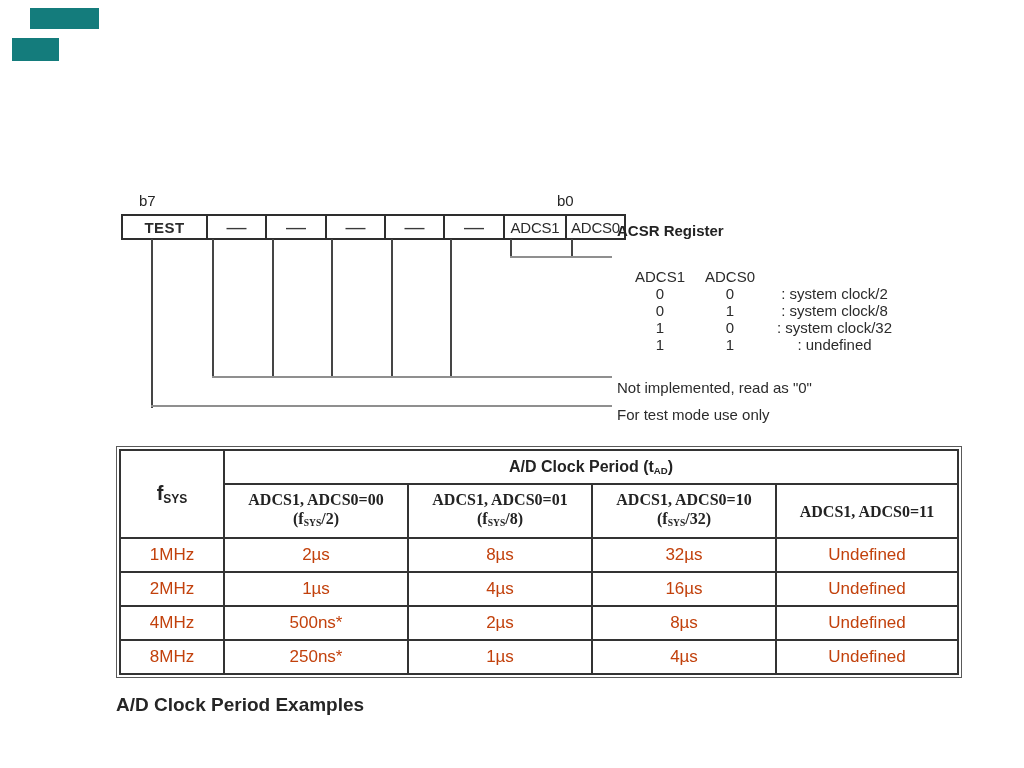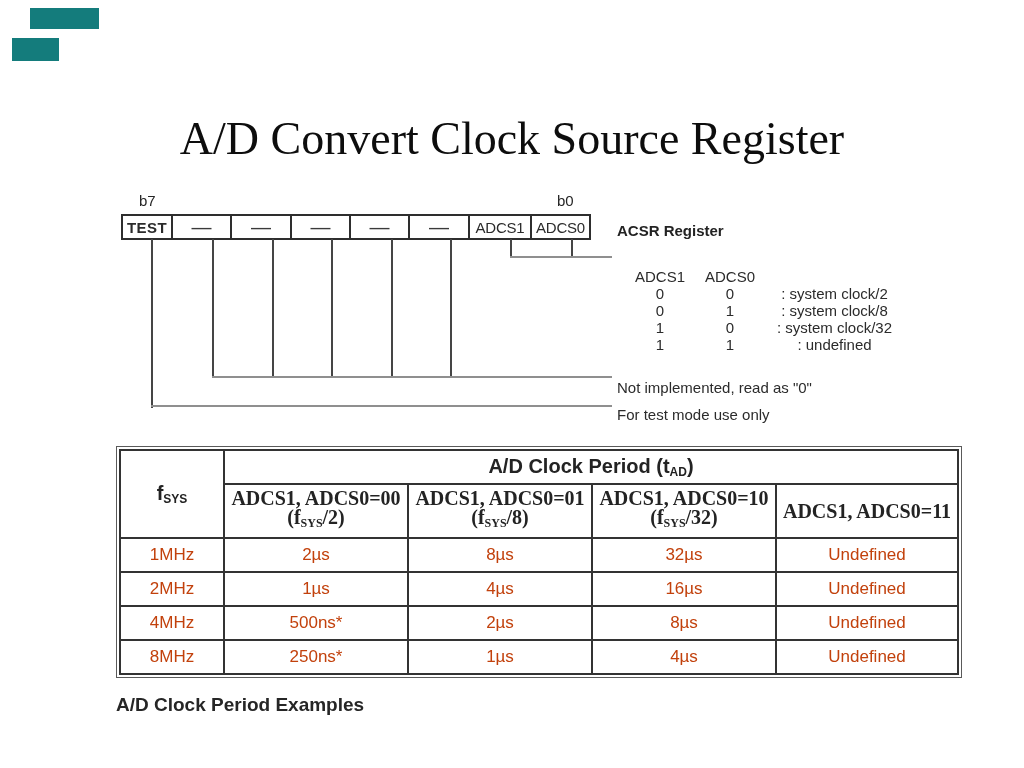--- a/index.html
+++ b/index.html
@@ -27,21 +27,21 @@
   .reg-row {
     position:absolute; left:121px; top:214px; height:26px;
     display:flex; border:2px solid #2e2e2e; box-sizing:border-box; background:#fff;
   }
   .reg-cell {
     box-sizing:border-box; border-right:2px solid #2e2e2e;
     display:flex; align-items:center; justify-content:center;
     font-size:15px; color:#2b2b2b; letter-spacing:-0.2px; overflow:hidden;
   }
   .reg-cell:last-child { border-right:none; }
-  .reg-cell.c0 { width:50px; font-weight:bold; letter-spacing:0.4px; }
+  .reg-cell.c0 { width:85px; font-weight:bold; letter-spacing:0.4px; }
   .reg-cell.c1 { width:59px; } .reg-cell.c2 { width:60px; }
   .reg-cell.c3 { width:59px; } .reg-cell.c4 { width:59px; }
   .reg-cell.c5 { width:60px; } .reg-cell.c6 { width:62px; }
   .reg-cell.c7 { width:57px; }
   .reg-cell.dash { font-size:20px; color:#3a3a3a; }
 
   
   .vline { position:absolute; width:2px; background:#454545; }
   .hline { position:absolute; height:2px; background:#8f8f8f; }
   .v-test  { left:151px; top:239px; height:169px; }
@@ -73,42 +73,41 @@
   
   .dtable-wrap {
     position:absolute; left:116px; top:446px; width:846px;
     border:1px solid #5a5a5a; padding:2px; box-sizing:border-box; background:#fff;
   }
   .dtable { width:100%; border-collapse:collapse; table-layout:fixed; border:2px solid #333; }
   .dtable td {
     border:2px solid #333; text-align:center; vertical-align:middle;
     padding:0; color:#c2410c;
   }
-  .dtable .hd { font-weight:bold; color:#232323; font-size:20px; }
+  .dtable .hd { font-weight:bold; color:#232323; font-size:16px; }
   .dtable .sub2 { line-height:19px; }
   .dtable .body-cell { font-size:17px; }
   .dtable .fsys { font-size:20px; }
   tr.r-h1 { height:34px; } tr.r-h2 { height:54px;font-family:Liberation Serif, serif; } tr.r-b { height:34px; }
   sub { font-size:0.6em; vertical-align:-0.25em; letter-spacing:0; }
 
   
   .caption {
     position:absolute; left:116px; top:694px; width:846px; 
     font-size:19px; font-weight:bold; color:#262626;
   }
 </style>
 </head>
 <body>
 
 <div class="slide">
 
   <div class="accent a1" style="background: rgb(20, 124, 124);"></div>
   <div class="accent a2" style="background: rgb(20, 124, 124);"></div>
 
-  <div class="title">A/D Convert Clock Source Register</div>
 
   <div class="bit-label bl-b7">b7</div>
   <div class="bit-label bl-b0">b0</div>
 
   <div class="reg-row">
     <div class="reg-cell c0">TEST</div>
     <div class="reg-cell c1 dash">—</div>
     <div class="reg-cell c2 dash">—</div>
     <div class="reg-cell c3 dash">—</div>
     <div class="reg-cell c4 dash">—</div>

